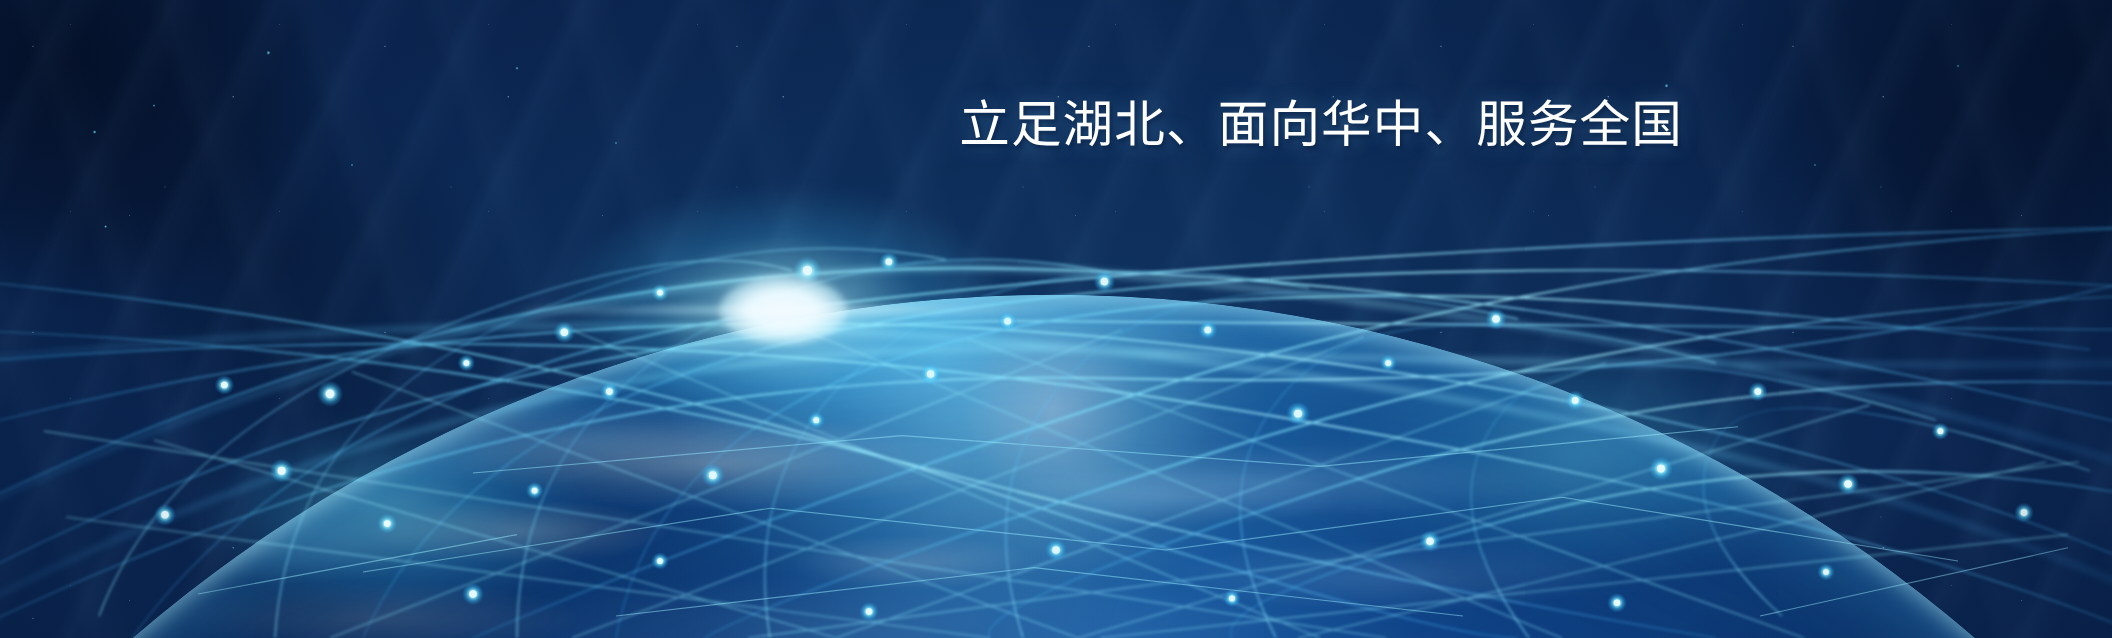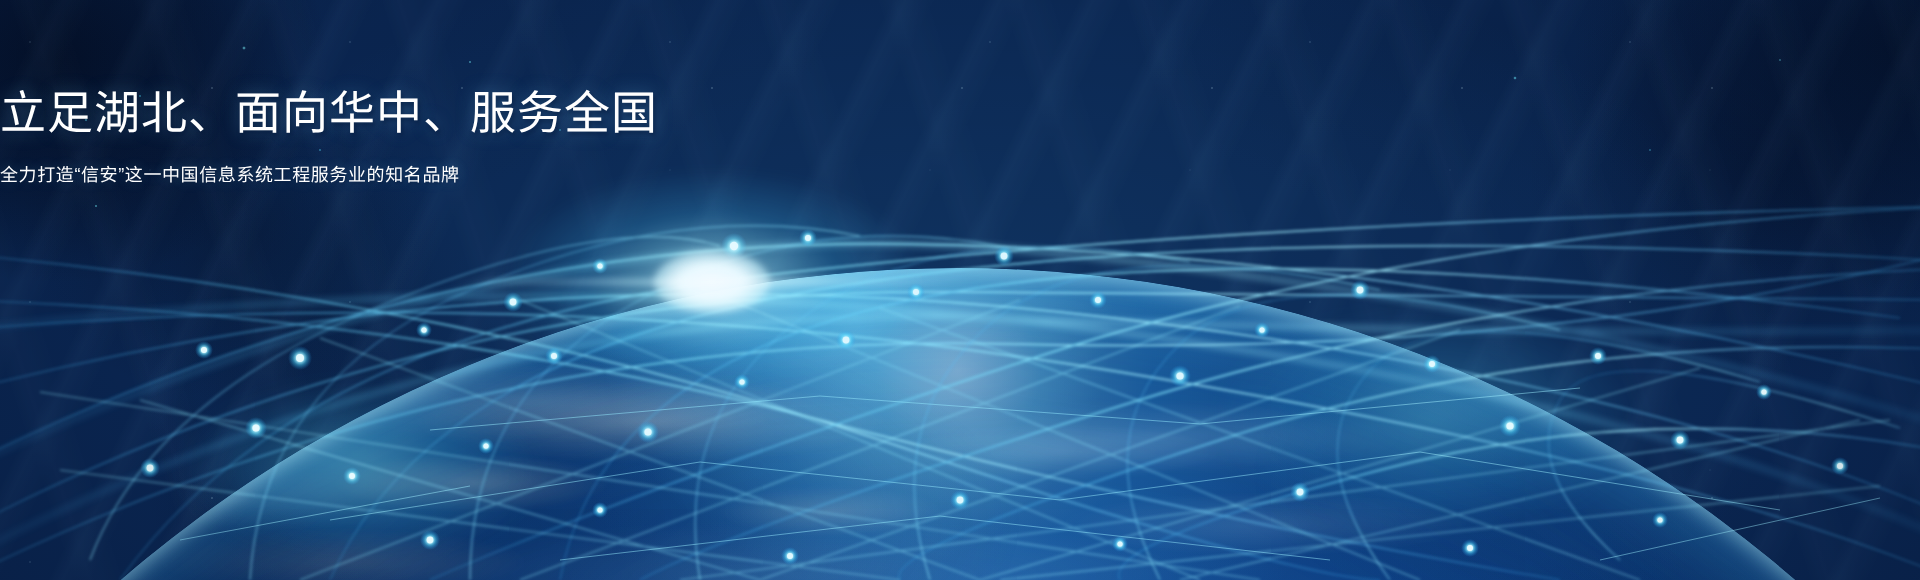--- a/index.html
+++ b/index.html
@@ -223,21 +223,21 @@
     background:
       radial-gradient(ellipse 1200px 640px at 50% 62%, rgba(70,190,255,.10) 0%, transparent 70%),
       radial-gradient(ellipse 1500px 760px at 50% 50%, transparent 52%, rgba(4,16,42,.30) 86%, rgba(3,12,34,.55) 100%);
   }
 
   
   #copy {
     position: absolute;
     left: 0; top: 0;
     width: 1530px;
-    text-align: left;
+    text-align: right;
     padding-top: 86px;
     pointer-events: auto;
   }
   .headline {
     margin: 0;
     font-size: 46px;
     line-height: 54px;
     font-weight: 400;
     color: #ffffff;
     letter-spacing: 1px;
@@ -448,16 +448,15 @@
   </svg>
 
   <div class="glow-2"></div>
   <div class="glow-3"></div>
   <div class="hotspot"></div>
   <div class="flare-streak"></div>
   <div class="layer grade"></div>
 
   <div id="copy">
     <h1 class="headline">立足湖北、面向华中、服务全国</h1>
-    <p class="subline">全力打造“信安”这一中国信息系统工程服务业的知名品牌</p>
   </div>
 
 </div>
 
 </body></html>

